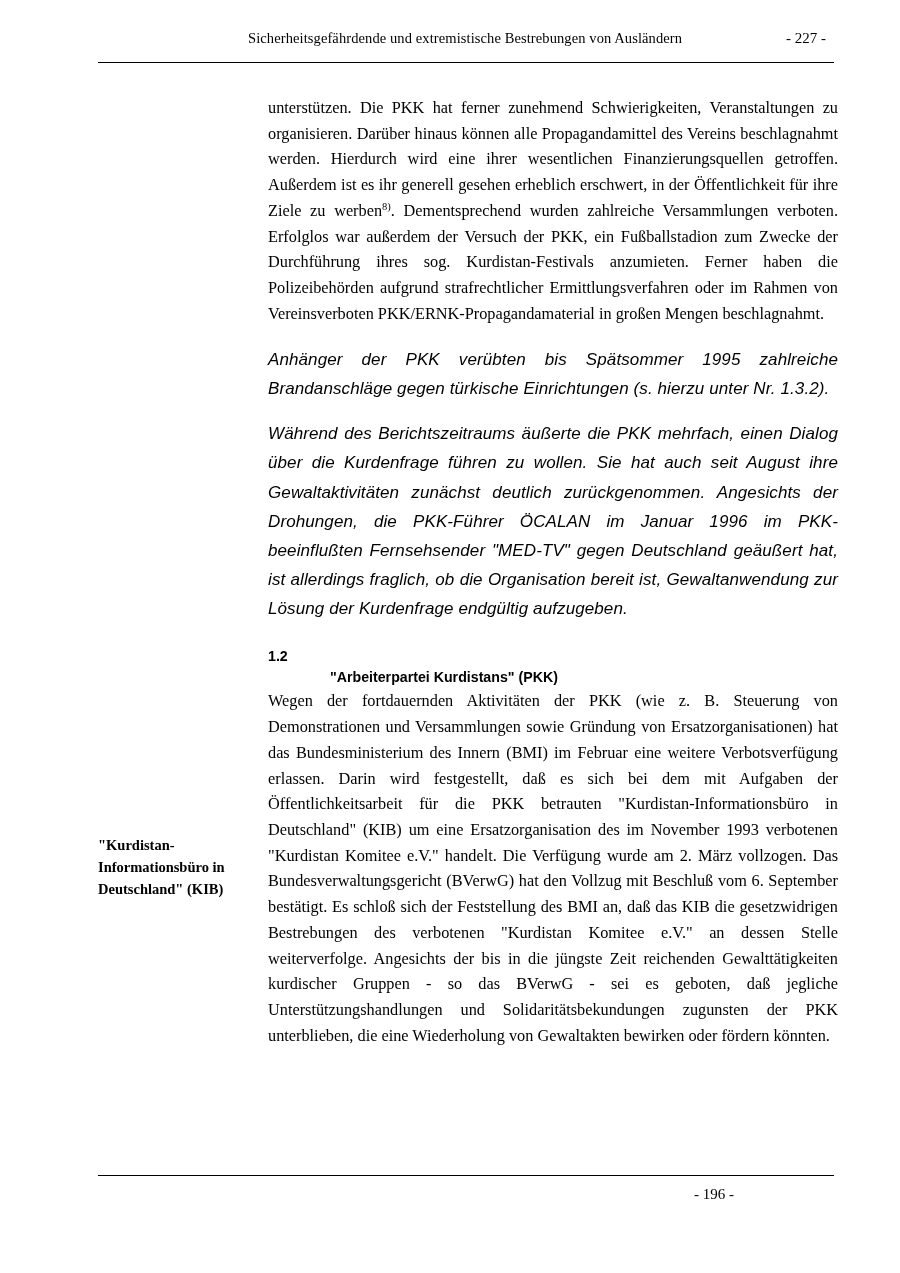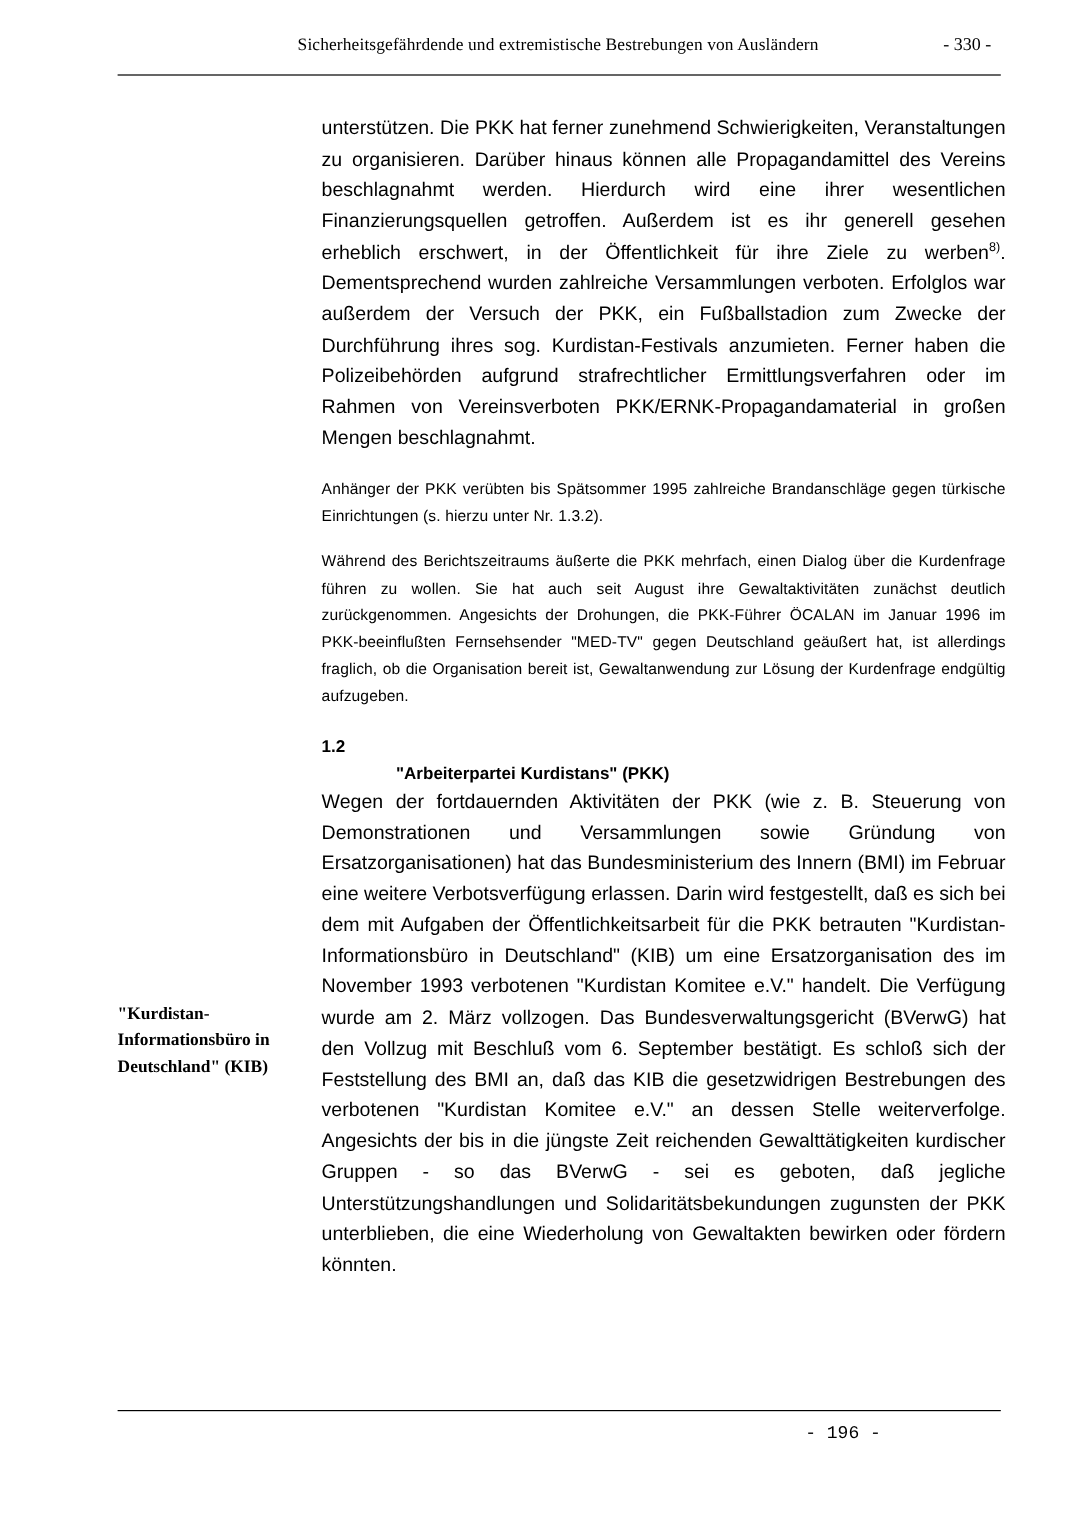--- a/index.html
+++ b/index.html
@@ -62,35 +62,36 @@
     top: 95px;
     width: 740px;
   }
 
   .maintext {
     margin-left: 170px;
     width: 570px;
   }
 
   p.serif {
-    font-family: Liberation Sans, sans-serif;
+    font-family: Liberation Serif, serif;
     font-size: 16.3px;
     line-height: 1.58;
     text-align: justify;
     margin: 0 0 10px 0;
     hyphens: manual;
   }
 
   p.sans {
     font-family: "Liberation Sans", sans-serif;
-    font-size: 13px;
+    font-size: 17px;
     line-height: 1.72;
     text-align: justify;
     margin: 0 0 16px 0;
     letter-spacing: 0.1px;
+    font-style: italic;
   }
 
   sup.fn {
     font-size: 10.5px;
     vertical-align: super;
   }
 
   
   .heading-block {
     margin-left: 170px;
@@ -134,32 +135,32 @@
     left: 98px;
     top: 1175px;
     width: 736px;
     height: 0;
     border-top: 1.2px solid #000;
   }
   .footer-page {
     position: absolute;
     right: 66px;
     top: 1186px;
-    font-family: Liberation Mono, monospace;
+    font-family: Liberation Serif, serif;
     font-size: 15px;
   }
 </style>
 </head>
 <body>
 
 <div class="page">
 
   <div class="header">
     <span class="header-title">Sicherheitsgefährdende und extremistische Bestrebungen von Ausländern</span>
-    <span class="header-page">- 330 -</span>
+    <span class="header-page">- 227 -</span>
   </div>
   <div class="header-rule"></div>
 
   <div class="content">
 
     <div class="maintext">
 
       <p class="serif"><span>unterstützen. Die PKK hat ferner zunehmend Schwierigkeiten, Veranstaltungen zu organisieren. Darüber hinaus können alle Propagandamittel des Vereins beschlagnahmt werden. Hierdurch wird eine ihrer wesentlichen Finanzierungsquellen getroffen. Außerdem ist es ihr generell gesehen erheblich erschwert, in der Öffentlichkeit für ihre Ziele zu werben</span><sup class="fn">8)</sup><span>. Dementsprechend wurden zahlreiche Versammlungen verboten. Erfolglos war außerdem der Versuch der PKK, ein Fußballstadion zum Zwecke der Durchführung ihres sog. Kurdistan-Festivals anzumieten. Ferner haben die Polizeibehörden aufgrund strafrechtlicher Ermittlungsverfahren oder im Rahmen von Vereinsverboten PKK/ERNK-Propagandamaterial in großen Mengen beschlagnahmt.</span></p>
 
       <p class="sans" style="margin-top:18px;">Anhänger der PKK verübten bis Spätsommer 1995 zahlreiche Brandanschläge gegen türkische Einrichtungen (s. hierzu unter Nr. 1.3.2).</p>

